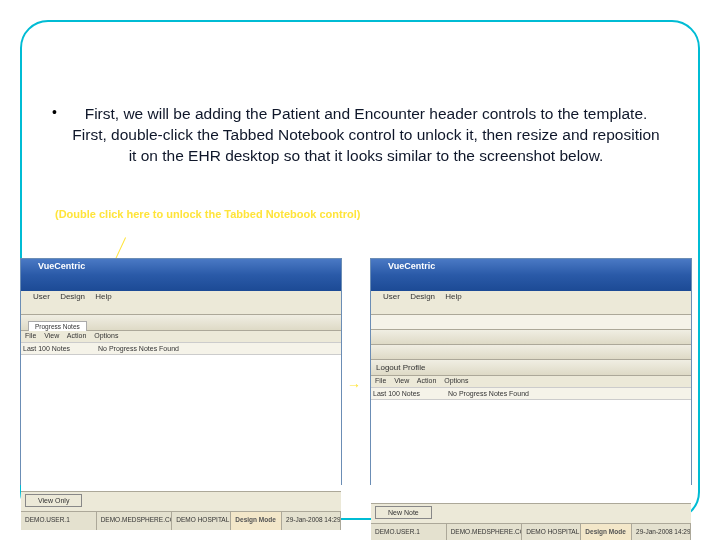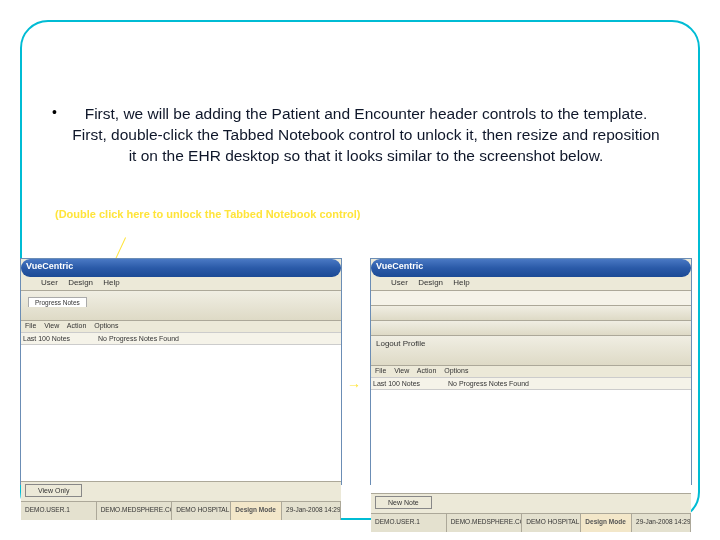--- a/index.html
+++ b/index.html
@@ -6,25 +6,25 @@
 .frame{position:absolute;left:20px;top:20px;right:20px;bottom:20px;border:2px solid #00bcd4;border-radius:28px;}
 .bullet-block{position:absolute;left:72px;top:104px;right:60px;}
 .bullet{color:#000;font-size:14px;position:absolute;left:-20px;top:0;}
 .bullet-text{color:#0f172a;font-size:15.5px;font-weight:400;line-height:1.35;text-align:center;}
 .hint{position:absolute;left:55px;top:208px;color:#ffe43a;font-size:11px;font-weight:bold;}
 .pointer{position:absolute;left:125px;top:238px;width:2px;height:35px;border-left:1px solid #ffe43a;transform:rotate(25deg);transform-origin:top;}
 .arrow{position:absolute;left:347px;top:375px;color:#ffe43a;font-size:14px;font-weight:bold;letter-spacing:-1px;}
 .app{position:absolute;width:320px;background:#ece9d8;border:1px solid #6b8db5;font-size:8px;color:#333;}
 .app-left{left:20px;top:258px;height:225px;}
 .app-right{left:370px;top:258px;height:225px;}
-.titlebar{height:18px;background:linear-gradient(#4a79c4,#2a5aa8 50%,#1c4a95);color:#fff;font-size:9px;font-weight:bold;padding:2px 5px;box-sizing:border-box;border-radius:9px;}
-.menubar{height:14px;background:#ece9d8;border-bottom:1px solid #aca899;padding:1px 20px;box-sizing:border-box;font-size:8px;}
+.titlebar{height:32px;background:linear-gradient(#4a79c4,#2a5aa8 50%,#1c4a95);color:#fff;font-size:9px;font-weight:bold;padding:2px 17px;box-sizing:border-box;}
+.menubar{height:24px;background:#ece9d8;border-bottom:1px solid #aca899;padding:1px 12px;box-sizing:border-box;font-size:8px;}
 .menubar span{margin-right:8px;}
 .toolbar{height:14px;background:#f5f3e9;border-bottom:1px solid #aca899;}
-.patient-band{height:30px;background:linear-gradient(#f0eee3,#dedac6);border-bottom:1px solid #aca899;padding:3px 5px;box-sizing:border-box;font-size:8px;}
+.patient-band{height:16px;background:linear-gradient(#f0eee3,#dedac6);border-bottom:1px solid #aca899;padding:3px 5px;box-sizing:border-box;font-size:8px;}
 .body-area{position:relative;background:#fff;}
 .body-left{height:148px;}
 .body-right{height:115px;}
 .left-pane{position:absolute;left:0;top:0;width:75px;height:100%;background:#fff;border-right:1px solid #bbb;}
 .left-pane-hdr{font-size:7px;padding:2px;border-bottom:1px solid #ccc;background:#f5f3e9;}
 .right-pane{position:absolute;left:75px;right:0;top:0;height:100%;background:#fff;}
 .right-pane-hdr{font-size:7px;padding:2px;border-bottom:1px solid #ccc;background:#f5f3e9;}
 .submenubar{height:12px;background:#ece9d8;border-bottom:1px solid #ccc;padding:1px 4px;box-sizing:border-box;font-size:7px;}
 .submenubar span{margin-right:6px;}
 .btn-area{height:20px;background:#ece9d8;border-top:1px solid #aca899;padding:2px 4px;box-sizing:border-box;}

